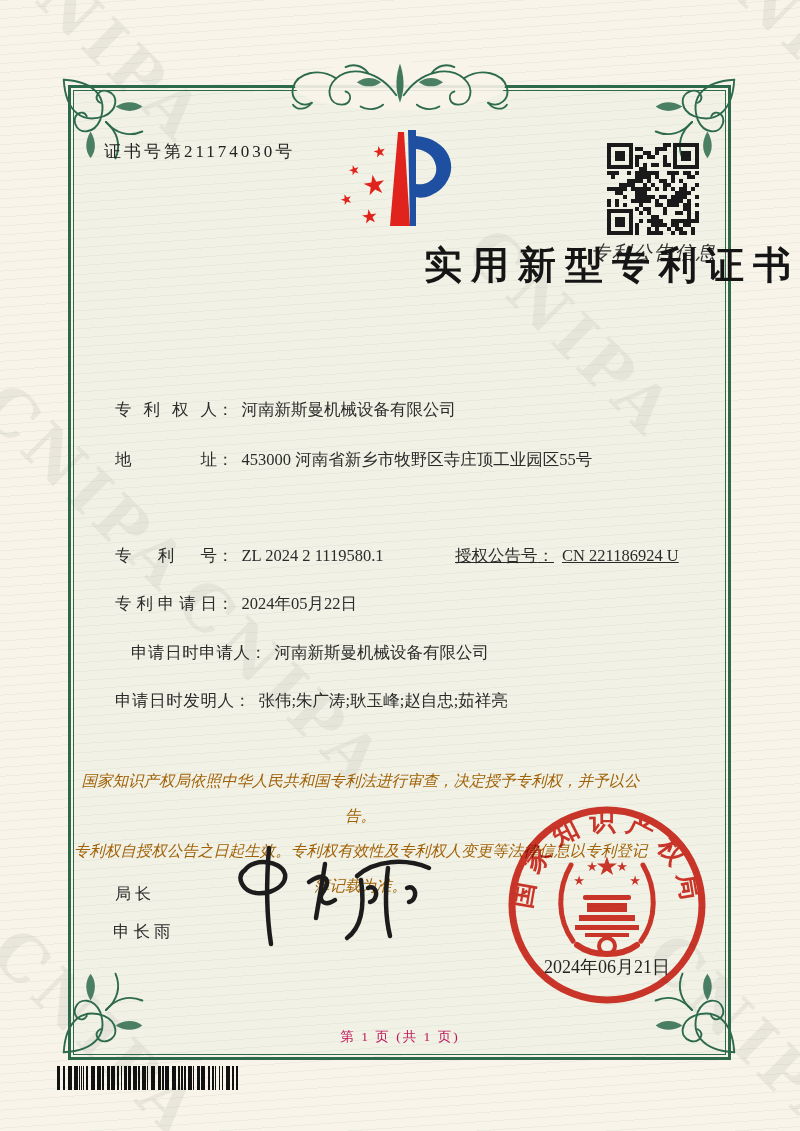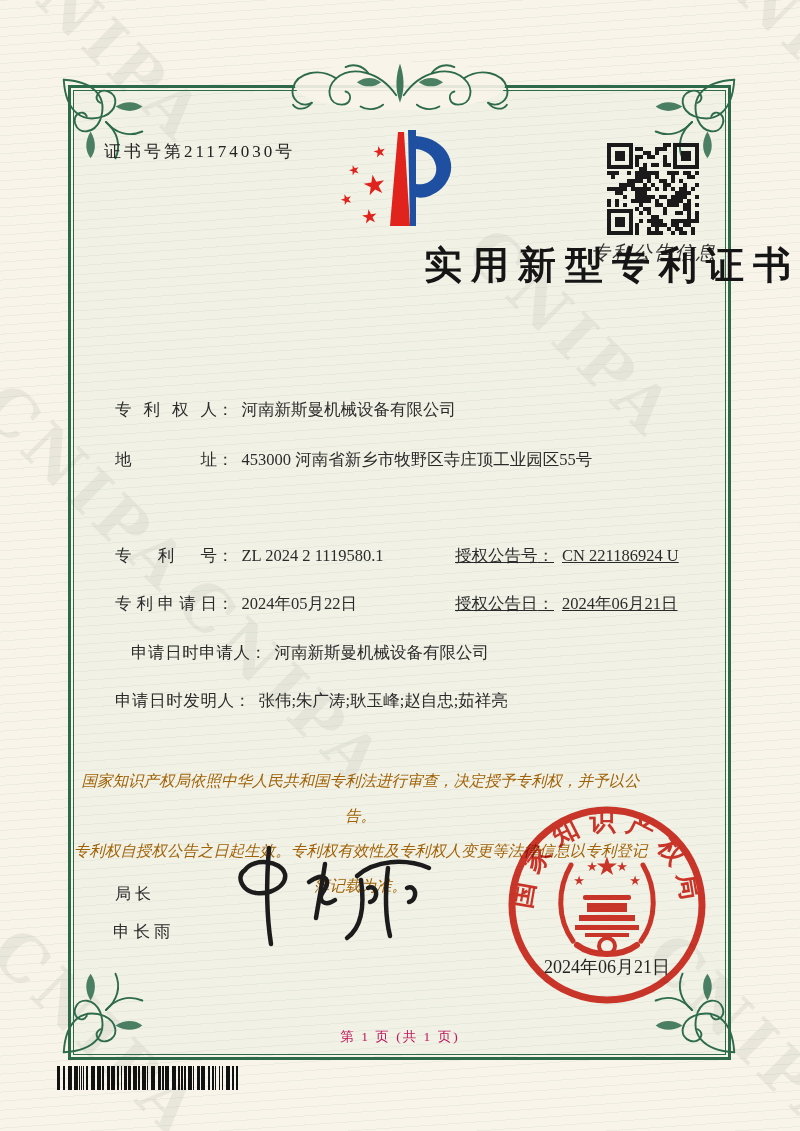--- a/index.html
+++ b/index.html
@@ -378,23 +378,20 @@
     <span class="lbl">地址</span><span>：</span><span class="val">453000 河南省新乡市牧野区寺庄顶工业园区55号</span>
   </div>
   <div class="row r5">
     <span class="lbl">专利号</span><span>：</span><span class="val">ZL 2024 2 1119580.1</span>
     <span class="pair-r">
       <span>授权公告号</span><span>：</span><span class="val">CN 221186924 U</span>
     </span>
   </div>
   <div class="row r6">
     <span class="lbl">专利申请日</span><span>：</span><span class="val">2024年05月22日</span>
-    <span class="pair-r">
-      <span>授权公告日</span><span>：</span><span class="val">2024年06月21日</span>
-    </span>
   </div>
   <div class="row r7">
     <span class="lbl w7">申请日时申请人</span><span>：</span><span class="val">河南新斯曼机械设备有限公司</span>
   </div>
   <div class="row r8">
     <span class="lbl w7">申请日时发明人</span><span>：</span><span class="val">张伟;朱广涛;耿玉峰;赵自忠;茹祥亮</span>
   </div>
 
   <div class="statement">
     <div>国家知识产权局依照中华人民共和国专利法进行审查，决定授予专利权，并予以公告。</div>

